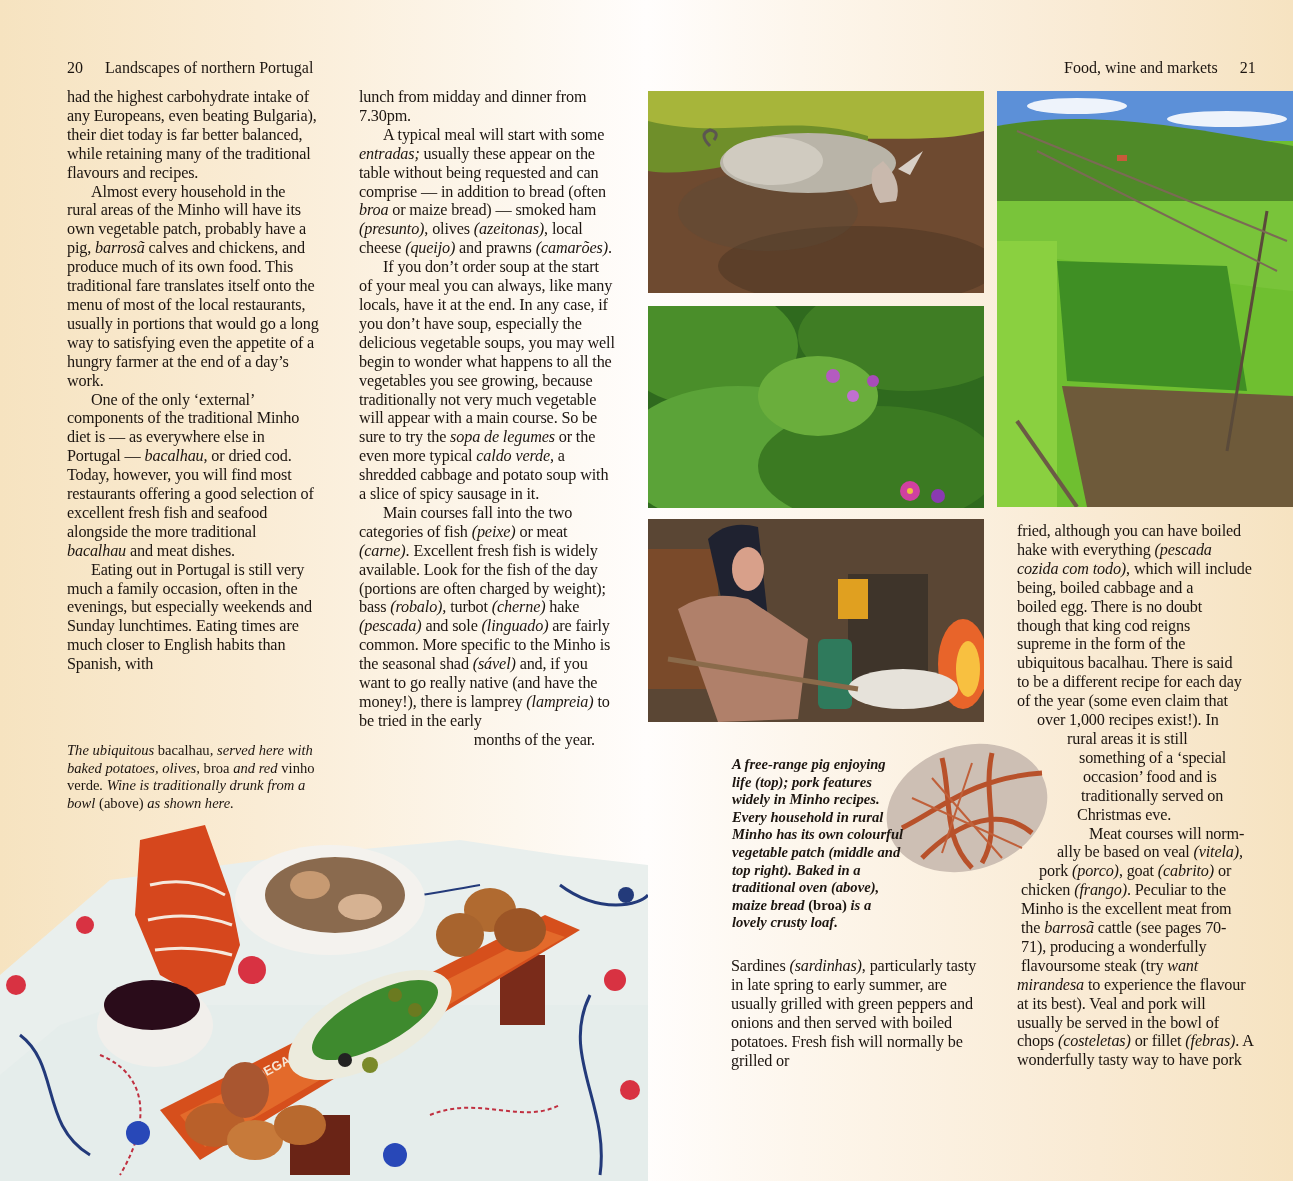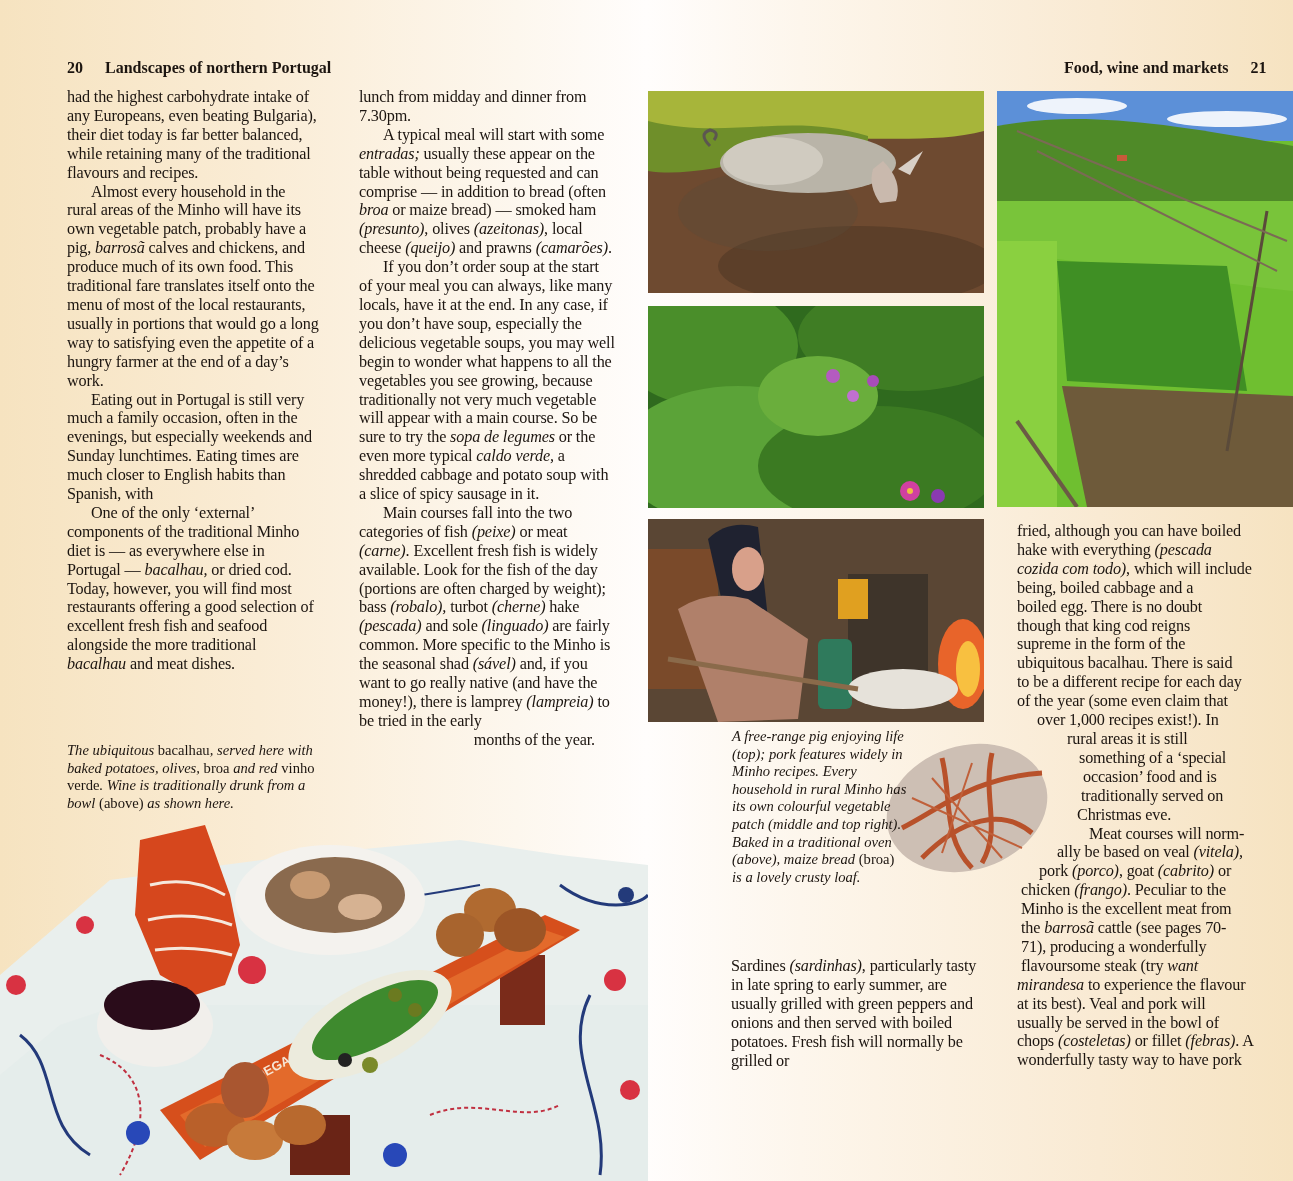--- a/index.html
+++ b/index.html
@@ -3,21 +3,21 @@
 <meta charset="utf-8">
 <style>
   html, body { margin:0; padding:0; }
   body {
     width:1293px; height:1181px; overflow:hidden; position:relative;
     background: linear-gradient(to right, #f6e3c0 0%, #faecd5 20%, #fdf7ee 40%, #fffdfc 50%, #fdf6ec 62%, #f9ead3 85%, #f6e3c1 100%);
     font-family: "Liberation Serif", "DejaVu Serif", serif;
     color:#1c1510;
   }
   .abs { position:absolute; }
-  .running-head { font-size:16px; font-weight:bold; top:59px; white-space:nowrap; }
+  .running-head { font-size:16px; font-weight:normal; top:59px; white-space:nowrap; }
   .col { font-size:16.2px; line-height:18.9px; letter-spacing:-0.15px; }
   .col p { margin:0; }
   .col .ind { text-indent:24px; }
   .col i, .cap i { font-style:italic;text-align:center; }
   .cap { font-size:14.6px; line-height:17.6px; font-style:italic; }
   .cap .up { font-style:normal; }
   .photo { position:absolute; overflow:hidden; }
   .photo svg { display:block; width:100%; height:100%; }
   .right-r { text-align:right; }
 </style>
@@ -26,22 +26,22 @@
 
 <div class="abs running-head" style="left:67px;">
   <span>20</span>
   <span style="display:inline-block;width:14px"></span>
   <span>Landscapes of northern Portugal</span>
 </div>
 
 <div class="abs col" style="left:67px; top:88px; width:252px;">
   <p><span>had the highest carbohydrate intake of any Europeans, even beating Bulgaria), their diet today is far better balanced, while retaining many of the traditional flavours and recipes.</span></p>
   <p class="ind"><span>Almost every household in the rural areas of the Minho will have its own vegetable patch, probably have a pig, </span><i>barrosã</i><span> calves and chickens, and produce much of its own food. This traditional fare translates itself onto the menu of most of the local restaurants, usually in portions that would go a long way to satisfying even the appetite of a hungry farmer at the end of a day’s work.</span></p>
+  <p class="ind"><span>One of the only ‘external’ components of the traditional Minho diet is — as everywhere else in Portugal — </span><i>bacalhau,</i><span> or dried cod. Today, however, you will find most restaurants offering a good selection of excellent fresh fish and seafood alongside the more traditional </span><i>bacalhau</i><span> and meat dishes.</span></p>
   <p class="ind"><span>Eating out in Portugal is still very much a family occasion, often in the evenings, but especially weekends and Sunday lunchtimes. Eating times are much closer to English habits than Spanish, with</span></p>
-  <p class="ind"><span>One of the only ‘external’ components of the traditional Minho diet is — as everywhere else in Portugal — </span><i>bacalhau,</i><span> or dried cod. Today, however, you will find most restaurants offering a good selection of excellent fresh fish and seafood alongside the more traditional </span><i>bacalhau</i><span> and meat dishes.</span></p>
 </div>
 
 <div class="abs cap" style="left:67px; top:742px; width:258px;">
   <span>The ubiquitous </span><span class="up">bacalhau</span><span>, served here with baked potatoes, olives, </span><span class="up">broa</span><span> and red </span><span class="up">vinho verde</span><span>. Wine is traditionally drunk from a bowl </span><span class="up">(above)</span><span> as shown here.</span>
 </div>
 
 <div class="abs col" style="left:334px; top:88px; width:256px;margin-left:25px;">
   <p><span>lunch from midday and dinner from 7.30pm.</span></p>
   <p class="ind"><span>A typical meal will start with some </span><i>entradas;</i><span> usually these appear on the table without being requested and can comprise — in addition to bread (often </span><i>broa</i><span> or maize bread) — smoked ham </span><i>(presunto)</i><span>, olives </span><i>(azeitonas)</i><span>, local cheese </span><i>(queijo)</i><span> and prawns </span><i>(camarões)</i><span>.</span></p>
   <p class="ind"><span>If you don’t order soup at the start of your meal you can always, like many locals, have it at the end. In any case, if you don’t have soup, especially the delicious vegetable soups, you may well begin to wonder what happens to all the vegetables you see growing, because traditionally not very much vegetable will appear with a main course. So be sure to try the </span><i>sopa de legumes</i><span> or the even more typical </span><i>caldo verde,</i><span> a shredded cabbage and potato soup with a slice of spicy sausage in it.</span></p>
@@ -178,21 +178,21 @@
 </div>
 
 <div class="photo" style="left:882px; top:738px; width:170px; height:138px;">
   <svg viewBox="0 0 170 138">
     <ellipse cx="85" cy="70" rx="82" ry="62" transform="rotate(-18 85 70)" fill="#cdbfb4"></ellipse>
     <path d="M20,90 C60,70 90,40 160,35 M40,120 C80,80 120,70 150,95 M60,20 C70,60 60,100 90,130 M110,15 C100,60 120,90 100,125" stroke="#b8512a" stroke-width="5" fill="none"></path>
     <path d="M30,60 L140,110 M50,40 L120,120 M90,25 L60,115" stroke="#c0603a" stroke-width="2" fill="none"></path>
   </svg>
 </div>
 
-<div class="abs cap" style="left:732px; top:728px; width:175px;">
+<div class="abs cap" style="left:732px; top:756px; width:175px;font-weight:bold;">
   <span>A free-range pig enjoying life (top); pork features widely in Minho recipes. Every household in rural Minho has its own colourful vegetable patch (middle and top right). Baked in a traditional oven (above), maize bread </span><span class="up">(broa)</span><span> is a lovely crusty loaf.</span>
 </div>
 
 <div class="abs col" style="left:731px; top:957px; width:258px;">
   <p><span>Sardines </span><i>(sardinhas)</i><span>, particularly tasty in late spring to early summer, are usually grilled with green peppers and onions and then served with boiled potatoes. Fresh fish will normally be grilled or</span></p>
 </div>
 
 <div class="abs col" style="left:997px; top:522px; width:256px;margin-left:20px;">
   <div>fried, although you can have boiled</div>
   <div><span>hake with everything </span><i>(pescada</i></div>

